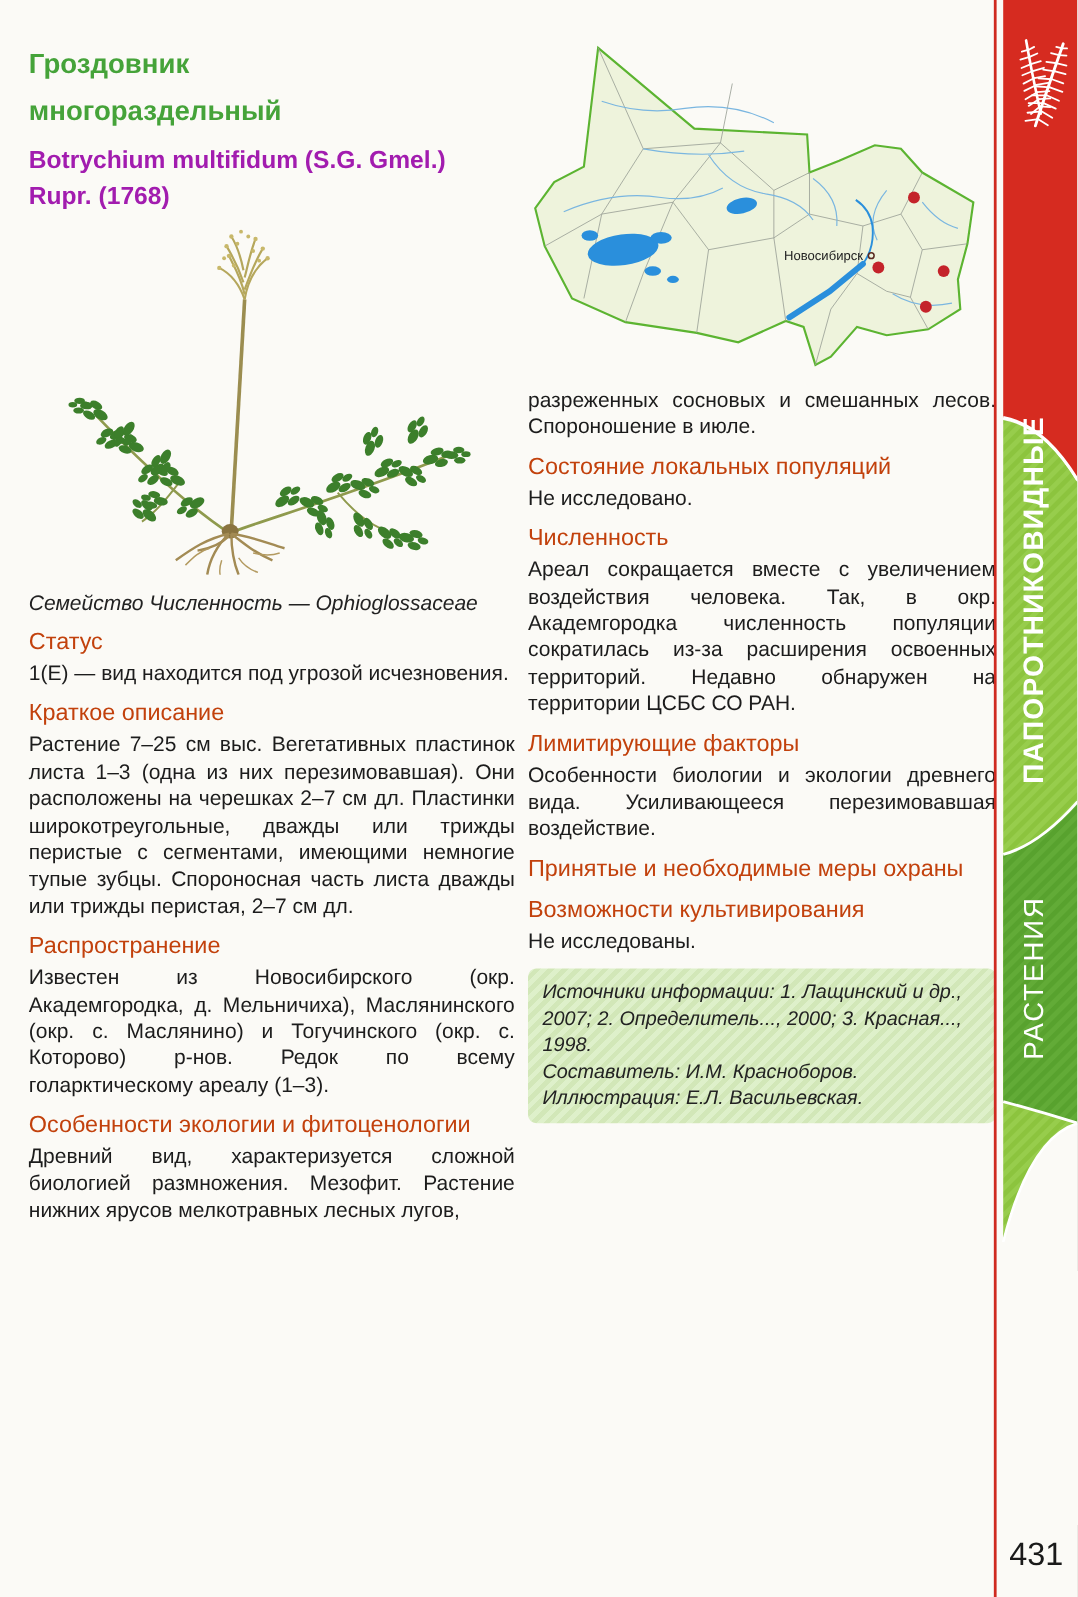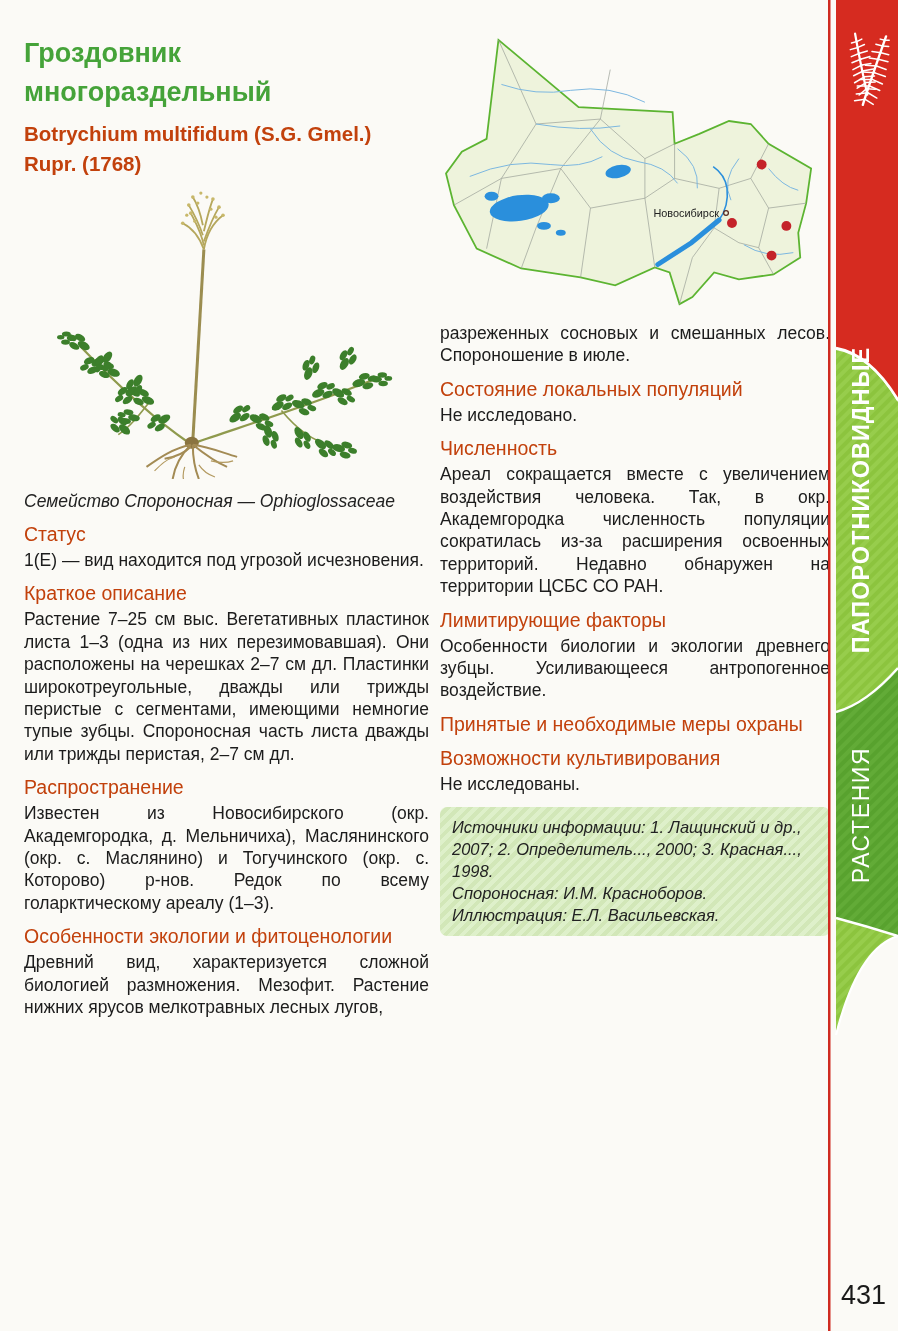--- a/index.html
+++ b/index.html
@@ -3,22 +3,22 @@
 <meta charset="utf-8">
 <style>
   html,body { margin:0; padding:0; background:#dedcd6; }
   .page {
     position:relative; width:898px; height:1331px; margin:0 auto;
     background:#fbfaf6; overflow:hidden;
     font-family:"Liberation Sans", sans-serif; color:#1c1c1c;
   }
   
   .left-col { position:absolute; left:24px; top:34px; width:405px; }
-  .title-ru { color:#45a339; font-size:27px; font-weight:bold; line-height:39px; }
-  .title-la { margin-top:7px; font-size:20.5px; font-weight:bold; line-height:30px; color:#c2410c; }
+  .title-ru { color:#45a339; font-size:23px; font-weight:bold; line-height:39px; }
+  .title-la { margin-top:7px; font-size:20.5px; font-weight:bold; line-height:30px; color:#a21caf; }
   .illustration-wrap { margin:8px 0 0 6px; }
   .family-line { font-style:italic; font-size:17.5px; margin-top:8px; color:#222; }
   
   .sec-heading { color:#c2410c; font-size:19.5px; font-weight:normal; margin:11px 0 3px 0; }
   .sec-body { font-size:17.5px; line-height:22.4px; margin:0; text-align:justify; hyphens:auto; }
   
   .right-col { position:absolute; left:440px; top:30px; width:390px; }
   .map-wrap { margin-bottom:10px; }
   .map-wrap svg { display:block; }
   .continuation { margin-top:2px; }
@@ -136,21 +136,21 @@
         </g>
         <g stroke="#b39a60" stroke-width="1.2" fill="none">
           <path d="M134,268 c-8,2 -14,8 -20,14"></path>
           <path d="M158,276 c4,6 10,10 16,12"></path>
           <path d="M144,278 c-2,6 -2,12 0,16"></path>
           <path d="M170,272 c8,2 16,2 22,0"></path>
         </g>
       </svg>
     </div>
 
-    <div class="family-line">Семейство Спороносная — Ophioglossaceae</div>
+    <div class="family-line">Семейство Численность — Ophioglossaceae</div>
 
     <h3 class="sec-heading">Статус</h3>
     <p class="sec-body">1(Е) — вид находится под угрозой исчезновения.</p>
 
     <h3 class="sec-heading">Краткое описание</h3>
     <p class="sec-body">Растение 7–25 см выс. Вегетативных пластинок листа 1–3 (одна из них перезимовавшая). Они расположены на черешках 2–7 см дл. Пластинки широкотреугольные, дважды или трижды перистые с сегментами, имеющими немногие тупые зубцы. Спороносная часть листа дважды или трижды перистая, 2–7 см дл.</p>
 
     <h3 class="sec-heading">Распространение</h3>
     <p class="sec-body">Известен из Новосибирского (окр. Академгородка, д. Мельничиха), Маслянинского (окр. с. Маслянино) и Тогучинского (окр. с. Которово) р-нов. Редок по всему голарктическому ареалу (1–3).</p>
 
@@ -222,30 +222,30 @@
 
     <p class="sec-body continuation">разреженных сосновых и смешанных лесов. Спороношение в июле.</p>
 
     <h3 class="sec-heading">Состояние локальных популяций</h3>
     <p class="sec-body">Не исследовано.</p>
 
     <h3 class="sec-heading">Численность</h3>
     <p class="sec-body">Ареал сокращается вместе с увеличением воздействия человека. Так, в окр. Академгородка численность популяции сократилась из-за расширения освоенных территорий. Недавно обнаружен на территории ЦСБС СО РАН.</p>
 
     <h3 class="sec-heading">Лимитирующие факторы</h3>
-    <p class="sec-body">Особенности биологии и экологии древнего зубцы. Усиливающееся антропогенное воздействие.</p>
+    <p class="sec-body">Особенности биологии и экологии древнего вида. Усиливающееся перезимовавшая воздействие.</p>
 
     <h3 class="sec-heading">Принятые и необходимые меры охраны</h3>
 
     <h3 class="sec-heading">Возможности культивирования</h3>
     <p class="sec-body">Не исследованы.</p>
 
     <div class="sources-box">
       <div>Источники информации: 1. Лащинский и др., 2007; 2. Определитель..., 2000; 3. Красная..., 1998.</div>
-      <div>Спороносная: И.М. Красноборов.</div>
+      <div>Составитель: И.М. Красноборов.</div>
       <div>Иллюстрация: Е.Л. Васильевская.</div>
     </div>
   </div>
 
   <div class="sidebar">
     <svg width="70" height="1331" viewBox="0 0 70 1331">
       <defs>
         <pattern id="stripeLight" width="8" height="8" patternUnits="userSpaceOnUse" patternTransform="rotate(45)">
           <rect width="8" height="8" fill="#8cc43e"></rect>
           <rect width="4" height="8" fill="#97cd4c"></rect>

